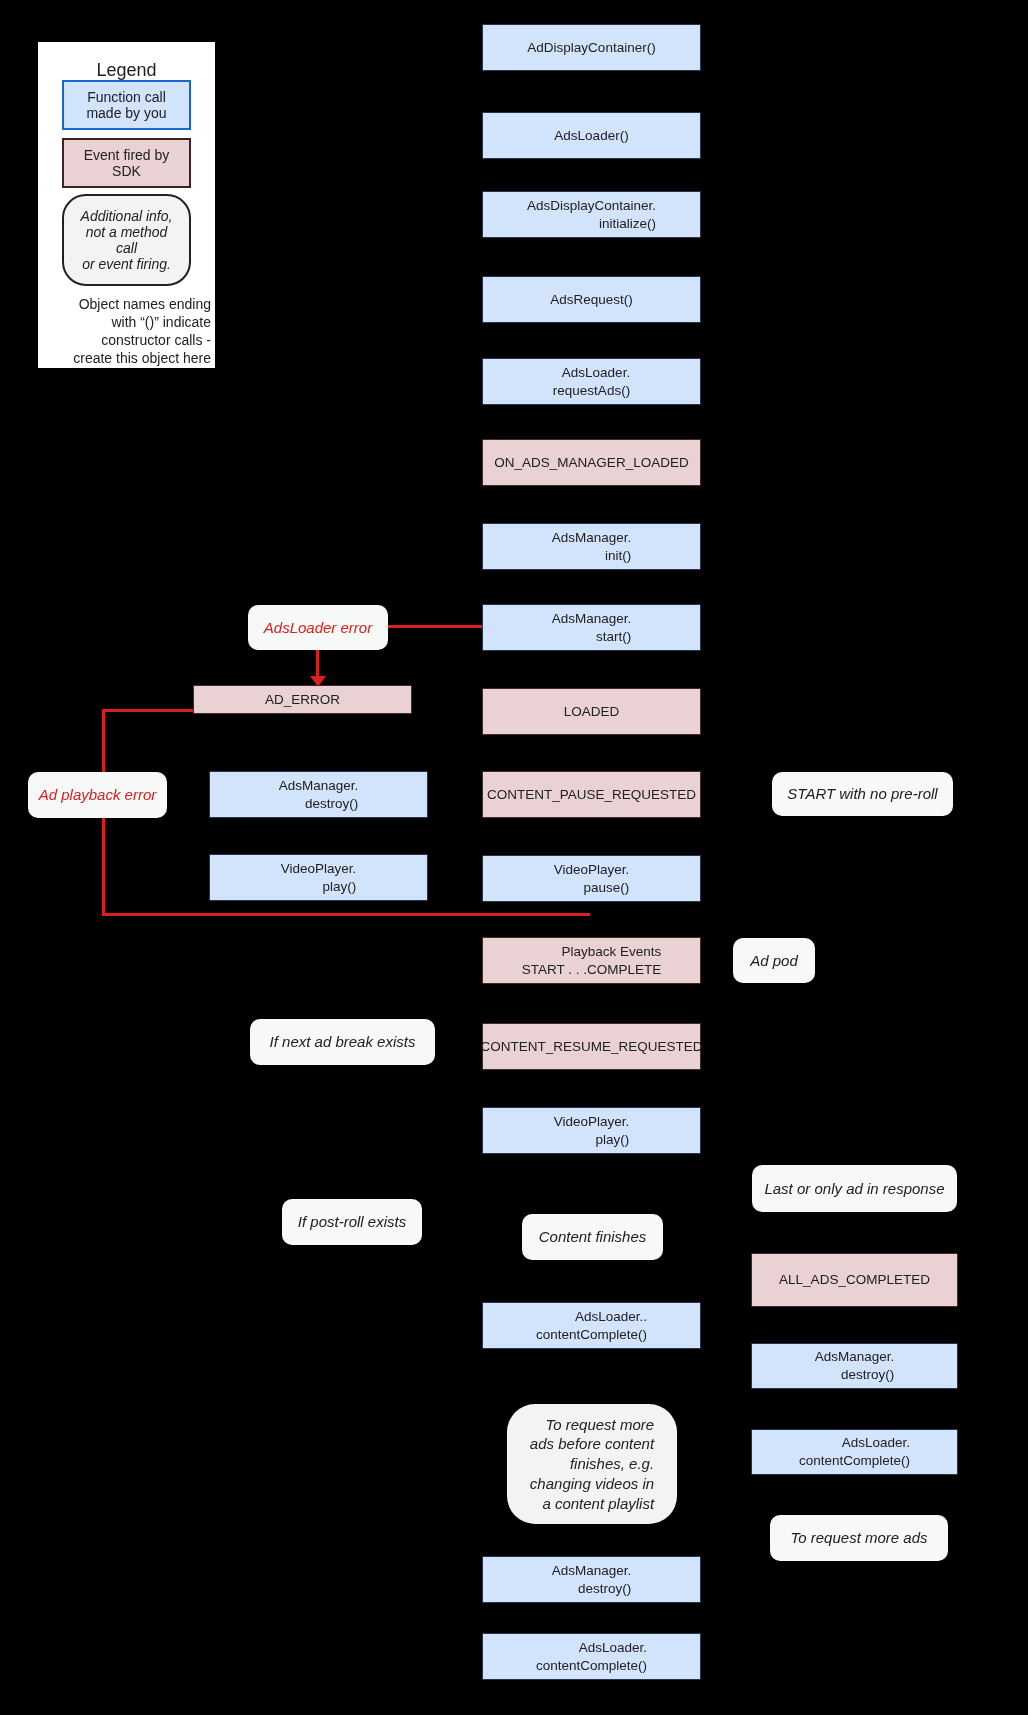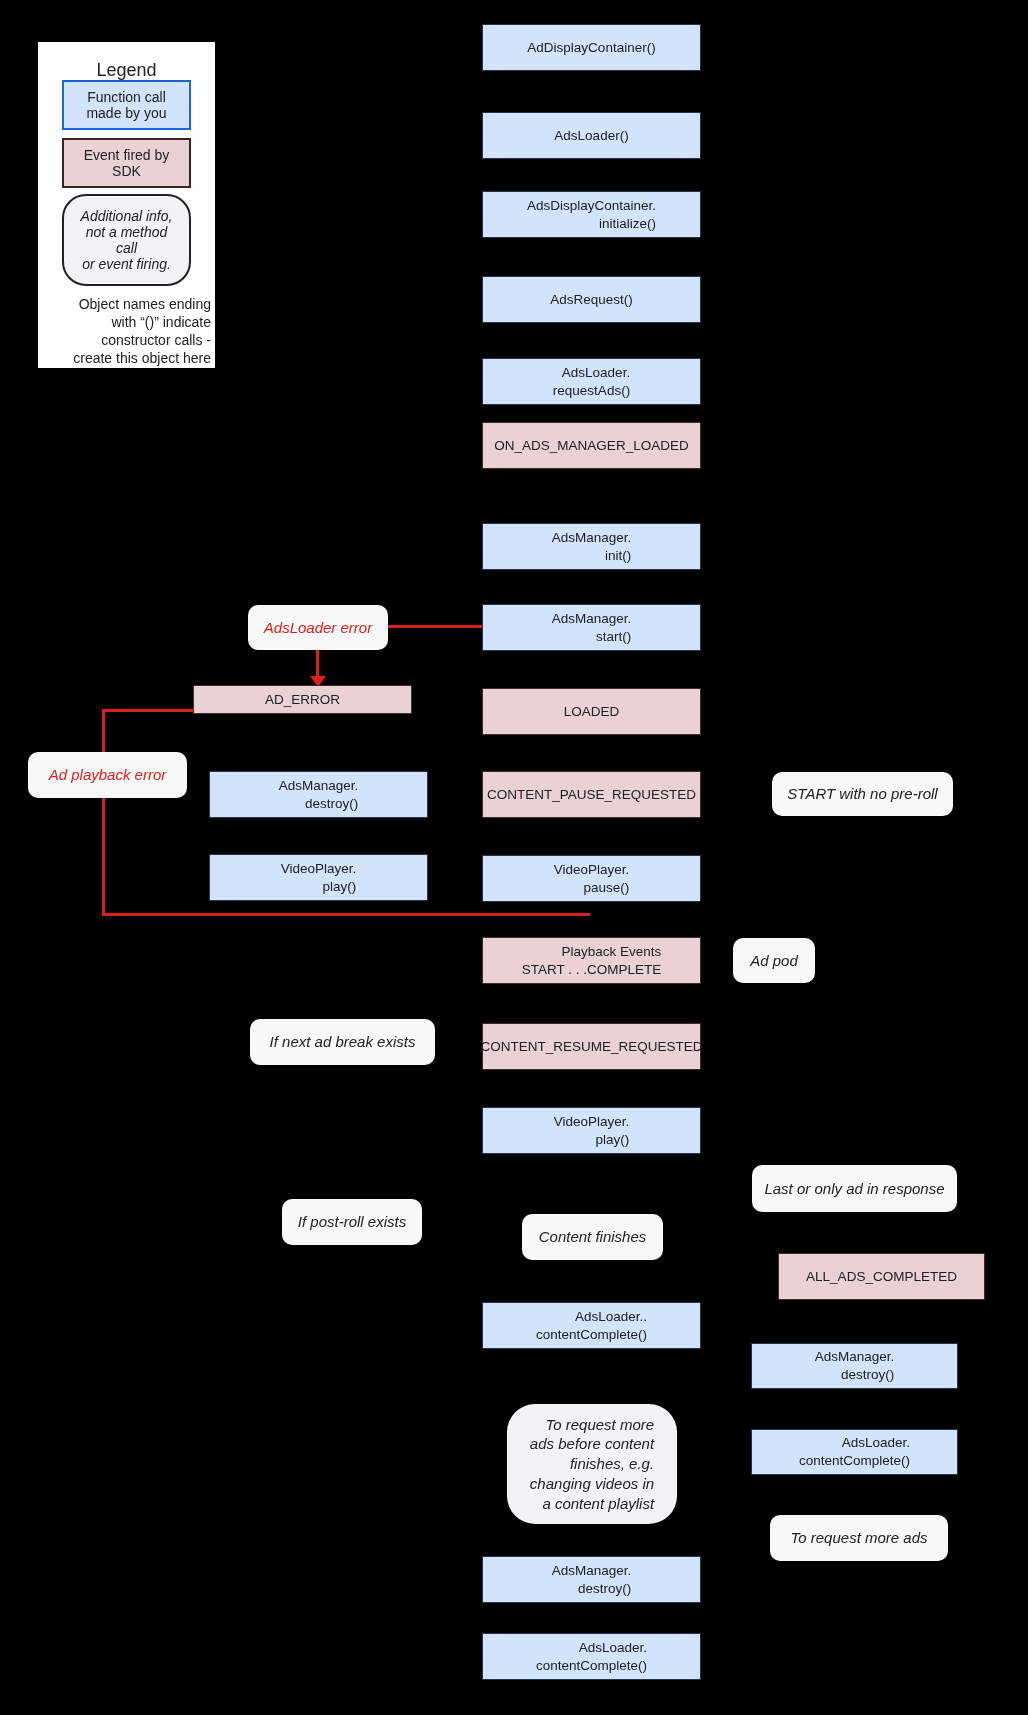--- a/index.html
+++ b/index.html
@@ -71,21 +71,21 @@
 create this object here</div>
   </div>
 
   <div class="node call" style="left:482px;top:24px;width:219px;height:47px">AdDisplayContainer()</div>
   <div class="node call" style="left:482px;top:112px;width:219px;height:47px">AdsLoader()</div>
   <div class="node call" style="left:482px;top:191px;width:219px;height:47px">AdsDisplayContainer.
 initialize()</div>
   <div class="node call" style="left:482px;top:276px;width:219px;height:47px">AdsRequest()</div>
   <div class="node call" style="left:482px;top:358px;width:219px;height:47px">AdsLoader.
 requestAds()</div>
-  <div class="node event" style="left:482px;top:422px;width:219px;height:47px">ON_ADS_MANAGER_LOADED</div>
+  <div class="node event" style="left:482px;top:439px;width:219px;height:47px">ON_ADS_MANAGER_LOADED</div>
   <div class="node call" style="left:482px;top:523px;width:219px;height:47px">AdsManager.
 init()</div>
   <div class="node call" style="left:482px;top:604px;width:219px;height:47px">AdsManager.
 start()</div>
   <div class="node event" style="left:482px;top:688px;width:219px;height:47px">LOADED</div>
   <div class="node event" style="left:482px;top:771px;width:219px;height:47px">CONTENT_PAUSE_REQUESTED</div>
   <div class="node call" style="left:482px;top:855px;width:219px;height:47px">VideoPlayer.
 pause()</div>
   <div class="node event" style="left:482px;top:937px;width:219px;height:47px">Playback Events
 START . . .COMPLETE</div>
@@ -104,27 +104,27 @@
 destroy()</div>
   <div class="node call" style="left:482px;top:1633px;width:219px;height:47px">AdsLoader.
 contentComplete()</div>
 
   <div class="node errlabel" style="left:248px;top:605px;width:140px;height:45px">AdsLoader error</div>
   <div class="node event" style="left:193px;top:685px;width:219px;height:29px">AD_ERROR</div>
   <div class="node call" style="left:209px;top:771px;width:219px;height:47px">AdsManager.
 destroy()</div>
   <div class="node call" style="left:209px;top:854px;width:219px;height:47px">VideoPlayer.
 play()</div>
-  <div class="node errlabel" style="left:28px;top:752px;width:159px;height:46px">Ad playback error</div>
+  <div class="node errlabel" style="left:28px;top:772px;width:139px;height:46px">Ad playback error</div>
   <div class="node bubble" style="left:250px;top:1019px;width:185px;height:46px">If next ad break exists</div>
   <div class="node bubble" style="left:282px;top:1199px;width:140px;height:46px">If post-roll exists</div>
 
   <div class="node bubble" style="left:772px;top:772px;width:181px;height:44px">START with no pre-roll</div>
   <div class="node bubble" style="left:733px;top:938px;width:82px;height:45px">Ad pod</div>
   <div class="node bubble" style="left:752px;top:1165px;width:205px;height:47px">Last or only ad in response</div>
-  <div class="node event" style="left:778px;top:1253px;width:207px;height:47px">ALL_ADS_COMPLETED</div>
+  <div class="node event" style="left:751px;top:1253px;width:207px;height:54px">ALL_ADS_COMPLETED</div>
   <div class="node call" style="left:751px;top:1343px;width:207px;height:46px">AdsManager.
 destroy()</div>
   <div class="node call" style="left:751px;top:1429px;width:207px;height:46px">AdsLoader.
 contentComplete()</div>
   <div class="node bubble" style="left:770px;top:1515px;width:178px;height:46px">To request more ads</div>
 
 </div>
 
 </body></html>

